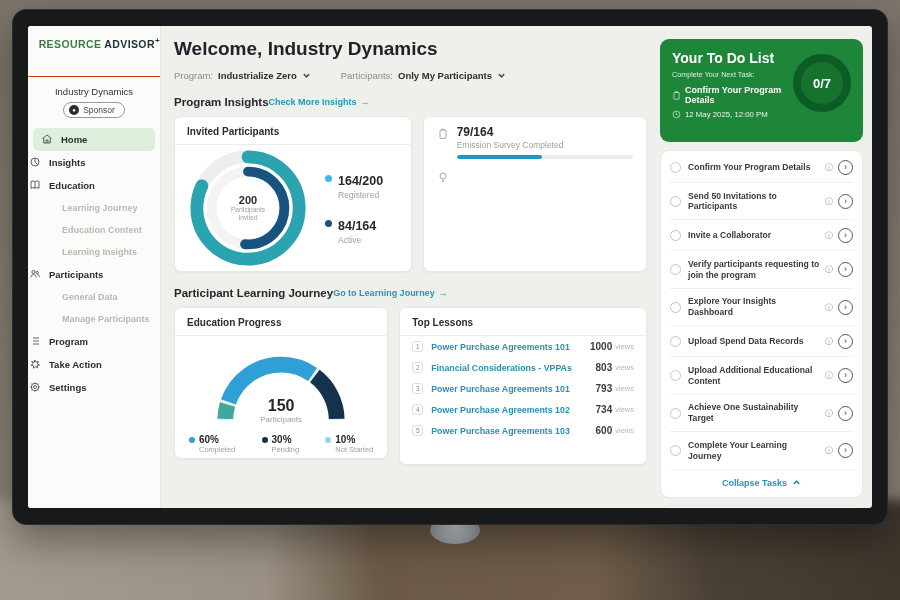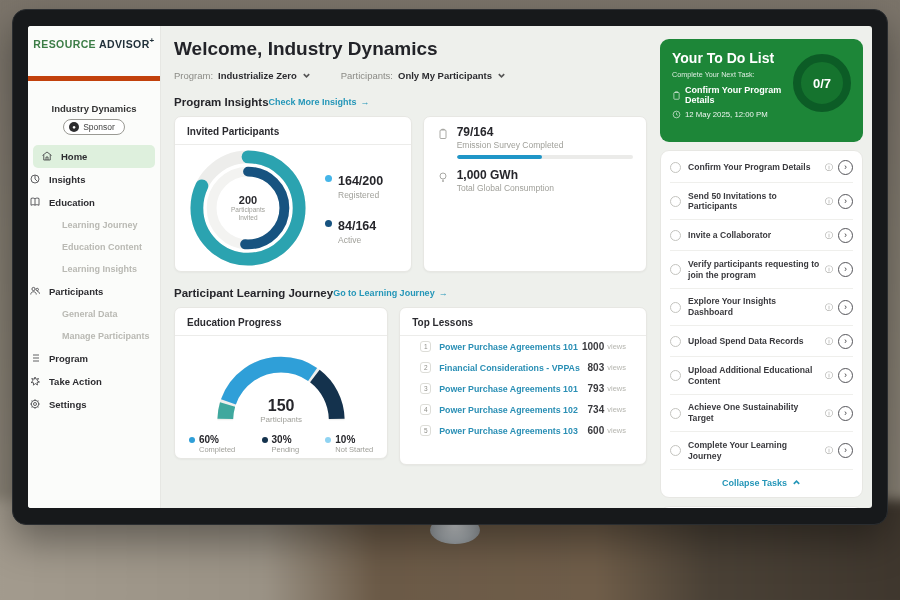--- a/index.html
+++ b/index.html
@@ -15,24 +15,24 @@
     background:radial-gradient(ellipse at 50% 30%,#d9dcde 0%,#aab0b4 55%,#7d8286 100%); }
 
   
   .monitor { position:absolute; left:12px; top:9px; width:876px; height:516px; background:#17191b;
     border:1px solid #2a2d30; border-radius:14px; box-shadow:0 16px 38px rgba(0,0,0,.38); }
   .screen { position:absolute; left:15px; top:16px; width:844px; height:482px; background:#eef0ec;
     border-radius:3px; overflow:hidden; display:flex; color:#26262a; }
 
   
   .sidebar { width:133px; flex-shrink:0; background:#fbfcfa; border-right:1px solid #e6e7e3; padding-top:10px; }
-  .logo { text-align:center; font-size:10.5px; font-weight:bold; letter-spacing:.4px; padding-bottom:26px;
-    border-bottom:5px solid #c2410c; }
+  .logo { text-align:right; font-size:10.5px; font-weight:bold; letter-spacing:.4px; padding-bottom:26px;
+    border-bottom:1px solid #c2410c; }
   .logo .w1 { color:#3c7d46; } .logo .w2 { color:#21313a; } .logo sup { font-size:8px; color:#21313a; }
-  .org { text-align:center; font-size:9.5px; font-weight:bold; color:#333; margin-top:22px; }
+  .org { text-align:center; font-size:9.5px; font-weight:normal; color:#333; margin-top:9px; }
   .sponsor { display:flex; align-items:center; gap:4px; width:fit-content; margin:5px auto 10px;
     border:1px solid #9a9a94; border-radius:10px; padding:2px 9px 2px 5px; font-size:8.5px; color:#444; background:#fff; cursor:pointer; }
   .sponsor .dot { width:10px; height:10px; border-radius:50%; background:#2c2c2e; display:inline-flex;
     align-items:center; justify-content:center; color:#fff; font-size:6px; }
   .nav { margin-top:2px; }
   .nav-item { display:flex; align-items:center; gap:8px; height:23px; padding-left:1px; font-size:9.5px;
     font-weight:bold; color:#2c2c30; cursor:pointer; }
   .nav-item.active { background:#def0dd; border-radius:5px; margin:0 5px; padding-left:8px; }
   .nav-item svg { width:12px; height:12px; stroke:#3a3a3e; fill:none; stroke-width:1.6; flex-shrink:0; }
   .nav-sub { display:block; height:22px; line-height:22px; padding-left:34px; font-size:9px; color:#b9b9b3;
@@ -78,21 +78,21 @@
   .gauge-wrap { position:relative; width:150px; height:78px; margin:10px auto 2px; }
   .gauge-center { position:absolute; left:0; right:0; bottom:0; text-align:center; }
   .gauge-center .v { font-size:16px; font-weight:bold; color:#26262b; }
   .gauge-center .l { font-size:8px; color:#a0a09a; }
   .glegend { display:flex; justify-content:space-between; padding:8px 14px 0; }
   .glegend-item .top { display:flex; align-items:center; gap:4px; font-size:10px; font-weight:bold; color:#26262b; }
   .glegend-item .dot { width:6px; height:6px; border-radius:50%; }
   .glegend-item .l { font-size:7.5px; color:#a0a09a; margin-left:10px; }
 
   .card-lessons { flex:1.1; height:158px; }
-  .lesson-row { display:flex; align-items:center; padding:5px 20px; cursor:pointer; }
+  .lesson-row { display:flex; align-items:center; padding:5px 12px; cursor:pointer; }
   .lesson-rank { width:11px; height:11px; border:1px solid #ddddd8; border-radius:3px; font-size:6.5px;
     color:#8e8e88; display:flex; align-items:center; justify-content:center; flex-shrink:0; }
   .lesson-title { flex:1; margin-left:8px; font-size:8.8px; font-weight:bold; color:#2a8fb5; }
   .lesson-views { font-size:10px; font-weight:bold; color:#3a3a3e; }
   .lesson-suffix { font-size:7.5px; color:#b5b5af; margin-left:3px; }
 
   
   .rightpanel { width:215px; flex-shrink:0; padding:13px 9px 0 3px; }
   .todo-card { background:#1d8638; border-radius:9px; padding:11px 12px; display:flex; color:#fff; height:103px; }
   .todo-left { flex:1; min-width:0; }
@@ -271,24 +271,20 @@
               <div class="pbar">
                     <div class="pbar-fill" style="width: 48.2%; background: rgb(31, 150, 200);"></div>
                   </div>
             </div>
           </div>
           <div class="pinfo-row">
             <svg viewBox="0 0 24 24">
                   <circle cx="12" cy="10" r="6"></circle>
                   <path d="M10 18.5 H14 M10.5 21 H13.5"></path>
                 </svg>
-            <div class="pinfo-content">
-              <div class="pinfo-v">1,000 GWh</div>
-              <div class="pinfo-l">Total Global Consumption</div>
-            </div>
           </div>
         </div>
       </div>
     </div>
 
     <div class="section-row">
       <span class="section-title">Participant Learning Journey</span>
       <span class="tlink">
         <span>Go to Learning Journey</span>
         <span>→</span>

